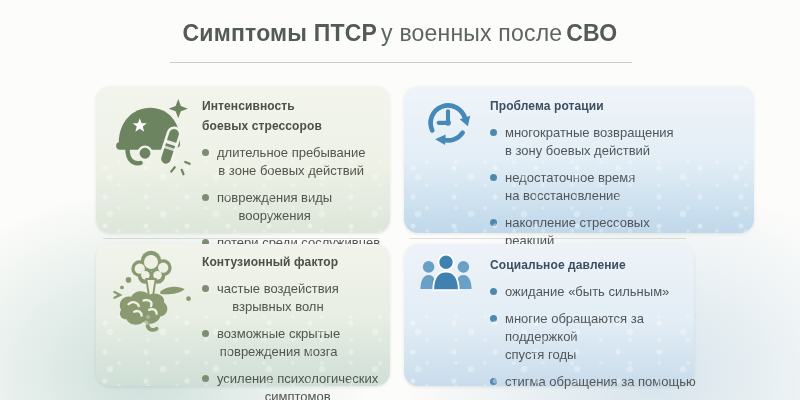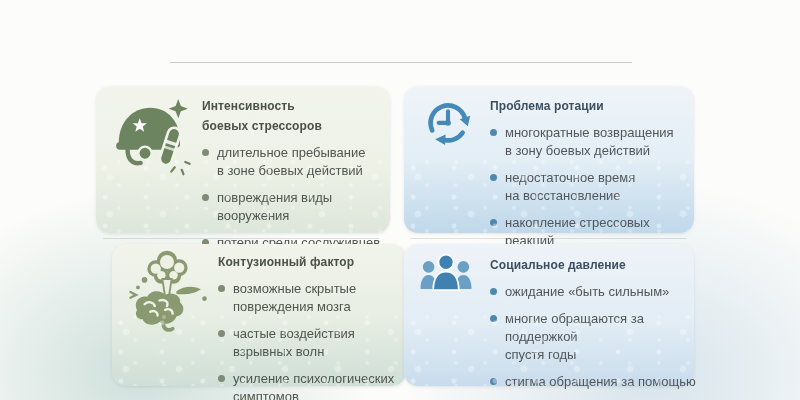--- a/index.html
+++ b/index.html
@@ -40,23 +40,23 @@
     content:"";position:absolute;left:0;right:0;bottom:0;height:52%;
     border-radius:0 0 14px 14px;pointer-events:none;opacity:.45;
     background-image:
       radial-gradient(circle at 9px 11px, rgba(255,255,255,0.8) 2px, rgba(255,255,255,0) 3px),
       radial-gradient(circle at 23px 5px, rgba(255,255,255,0.6) 1.5px, rgba(255,255,255,0) 2.5px),
       radial-gradient(circle at 14px 20px, rgba(255,255,255,0.7) 2.5px, rgba(255,255,255,0) 4px);
     background-size:41px 29px, 29px 23px, 53px 37px;
   }
   .card-tl{left:96px;top:86px;width:294px;height:147px;
     background:linear-gradient(180deg,#f3f5ec 0%,#edf1e6 55%,#dde6da 100%);}
-  .card-tr{left:404px;top:86px;width:290px;height:147px;
+  .card-tr{left:404px;top:86px;width:350px;height:147px;
     background:linear-gradient(180deg,#eff4f9 0%,#e3eef6 50%,#bfd8ea 100%);}
-  .card-bl{left:112px;top:244px;width:294px;height:142px;
+  .card-bl{left:96px;top:244px;width:294px;height:142px;
     background:linear-gradient(180deg,#f2f4eb 0%,#e8eee3 50%,#cfdfd7 100%);}
   .card-br{left:404px;top:244px;width:290px;height:142px;
     background:linear-gradient(180deg,#eef3f8 0%,#e2edf5 55%,#c9dcec 100%);}
 
   .icon-wrap{position:absolute;}
   .card-tl .icon-wrap{left:14px;top:6px;width:84px;height:84px;}
   .card-tr .icon-wrap{left:16px;top:10px;width:56px;height:56px;}
   .card-bl .icon-wrap{left:10px;top:4px;width:90px;height:90px;}
   .card-br .icon-wrap{left:13px;top:6px;width:58px;height:50px;}
   .icon-wrap svg{width:100%;height:100%;display:block;}
@@ -73,30 +73,33 @@
   }
   .card-green .card-title{color:#4a5149;}
   .card-blue  .card-title{color:#3c4f60;}
 
   .bullets{list-style:none;margin:0;padding:0;}
   .bullet{display:flex;gap:8px;margin-bottom:9px;}
   .dot{width:7px;height:7px;border-radius:50%;margin-top:5px;flex:none;}
   .card-green .dot{background:#7d8c73;}
   .card-blue  .dot{background:#4f88ae;}
   .bt{font-size:13px;line-height:18px;color:#51565a;white-space:pre-line;}
-  .card-green .bt{color:#50554e;}
+  .card-green .bt{color:#50554e;text-align:center;}
 </style>
 </head>
 <body>
 
 <div class="page">
 
   <div class="bg-wash bg-wash-left"></div>
   <div class="bg-wash bg-wash-right"></div>
 
+  <header class="page-header">
+    <h1 class="page-title"><span class="b">Симптомы ПТСР</span><span class="m">у военных после</span><span class="b">СВО</span></h1>
+  </header>
   <div class="title-divider"></div>
 
   <div class="row-divider rd-left"></div>
   <div class="row-divider rd-right"></div>
 
   <section class="card card-green card-tl">
     <div class="icon-wrap">
       <svg viewBox="0 0 96 96">
         <path d="M78,8 L81,16 L89,19 L81,22 L78,30 L75,22 L67,19 L75,16 Z" fill="#6d8460"></path>
         <path d="M10,58 C10,34 26,18 46,18 C66,18 80,34 80,56 L80,60 C80,63 77,64 74,64 L16,64 C12,64 10,62 10,58 Z" fill="#6d8460"></path>
@@ -202,27 +205,27 @@
           <path d="M46,66 C50,64 54,66 54,70"></path>
         </g>
         <path d="M44,81 C44,87 50,89 54,86" stroke="#8a9a70" stroke-width="4" fill="none" stroke-linecap="round"></path>
       </svg>
     </div>
     <div class="content">
       <h2 class="card-title">Контузионный фактор</h2>
       <ul class="bullets">
         <li class="bullet">
             <span class="dot"></span>
+            <span class="bt">частые воздействия
+взрывных волн</span>
+          </li>
+        <li class="bullet">
+            <span class="dot"></span>
             <span class="bt">возможные скрытые
 повреждения мозга</span>
-          </li>
-        <li class="bullet">
-            <span class="dot"></span>
-            <span class="bt">частые воздействия
-взрывных волн</span>
           </li>
         <li class="bullet">
             <span class="dot"></span>
             <span class="bt">усиление психологических
 симптомов</span>
           </li>
       </ul>
     </div>
   </section>
 

